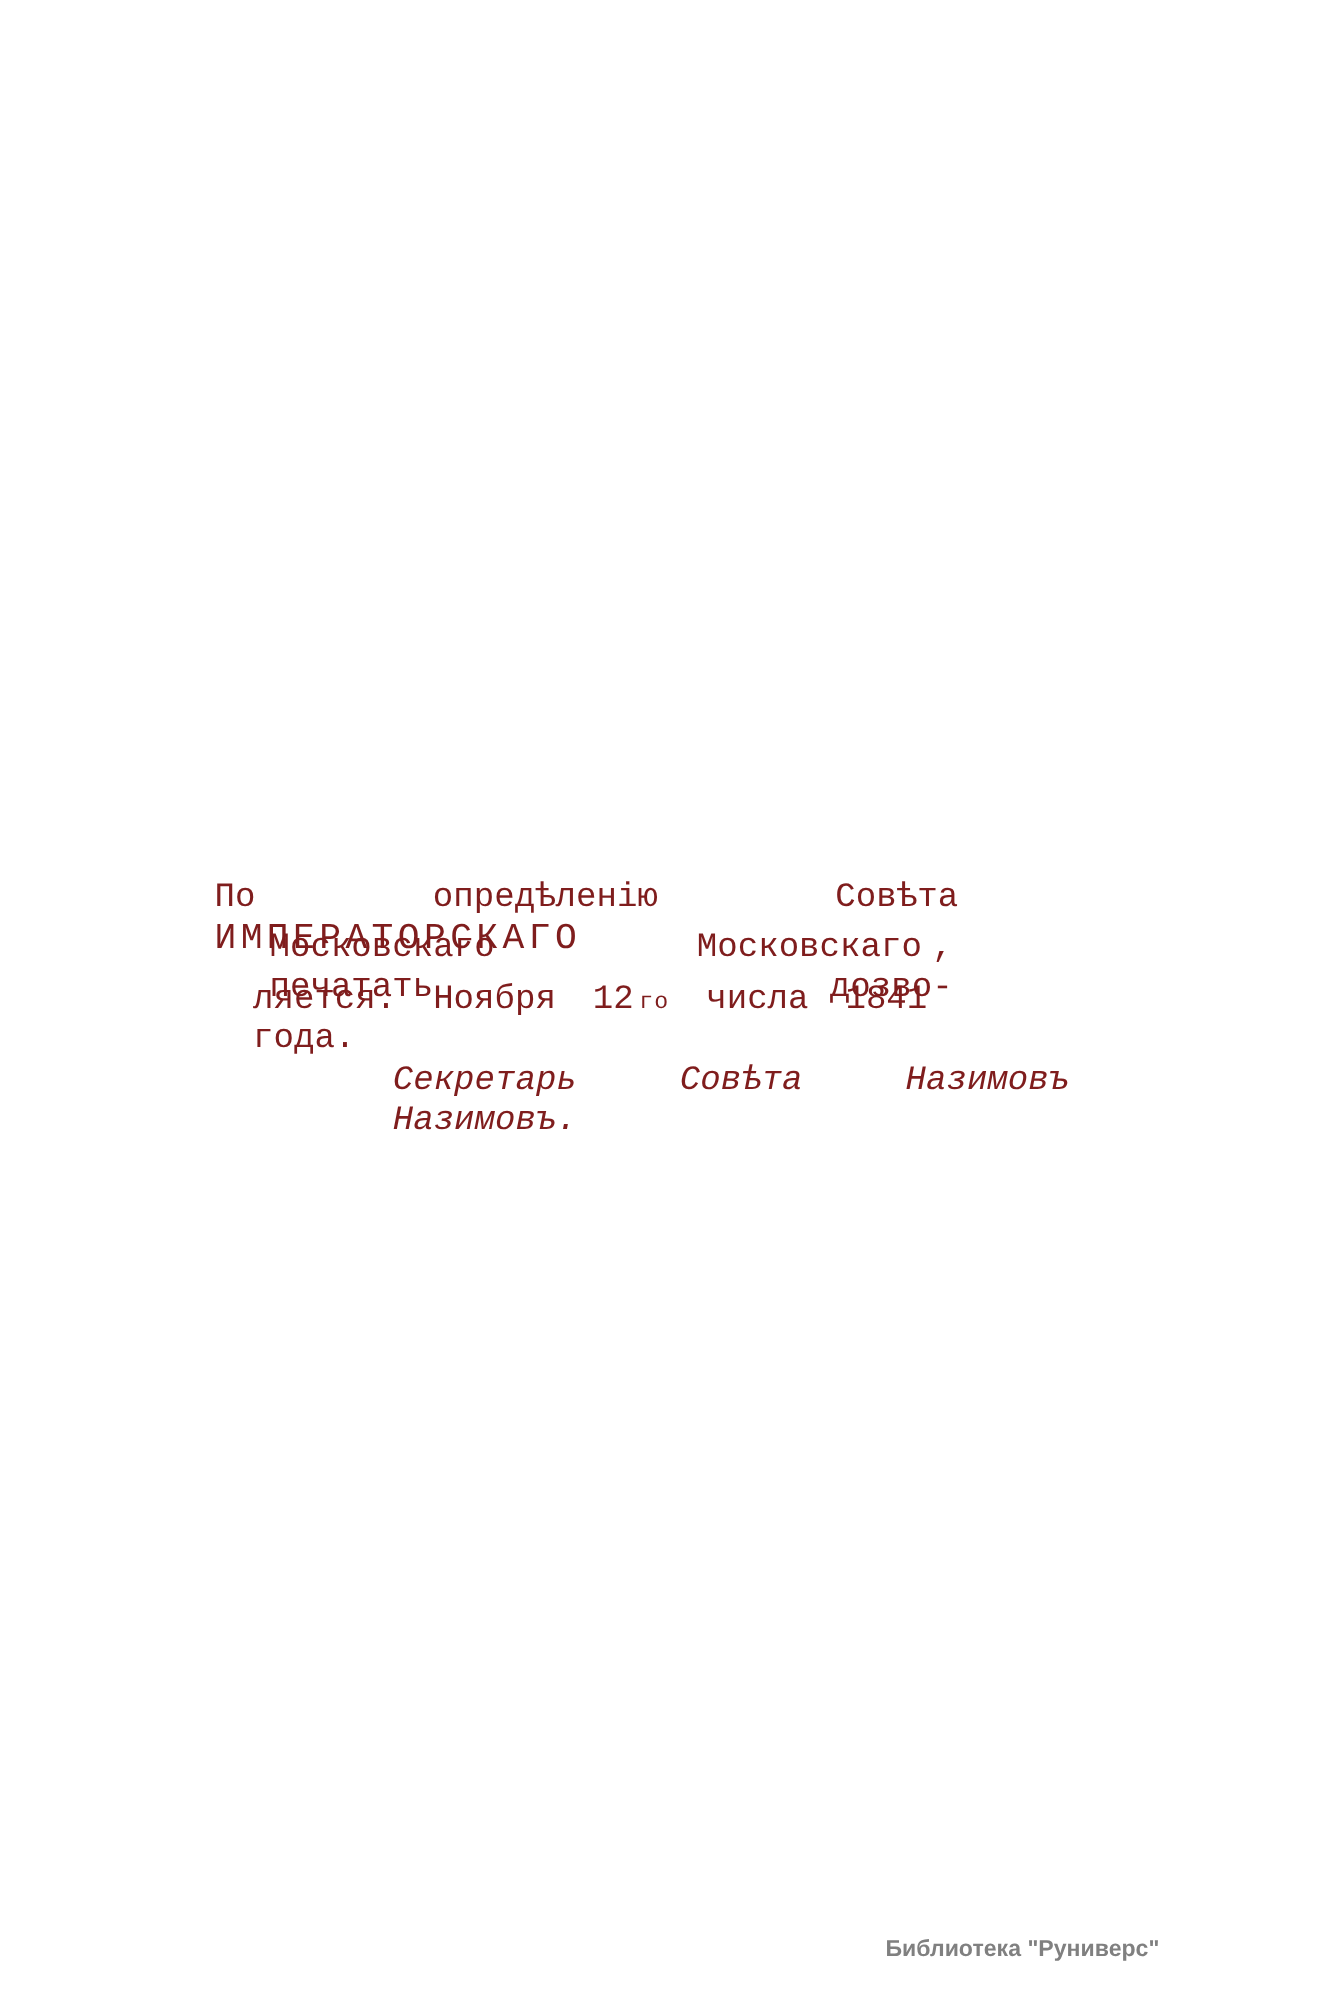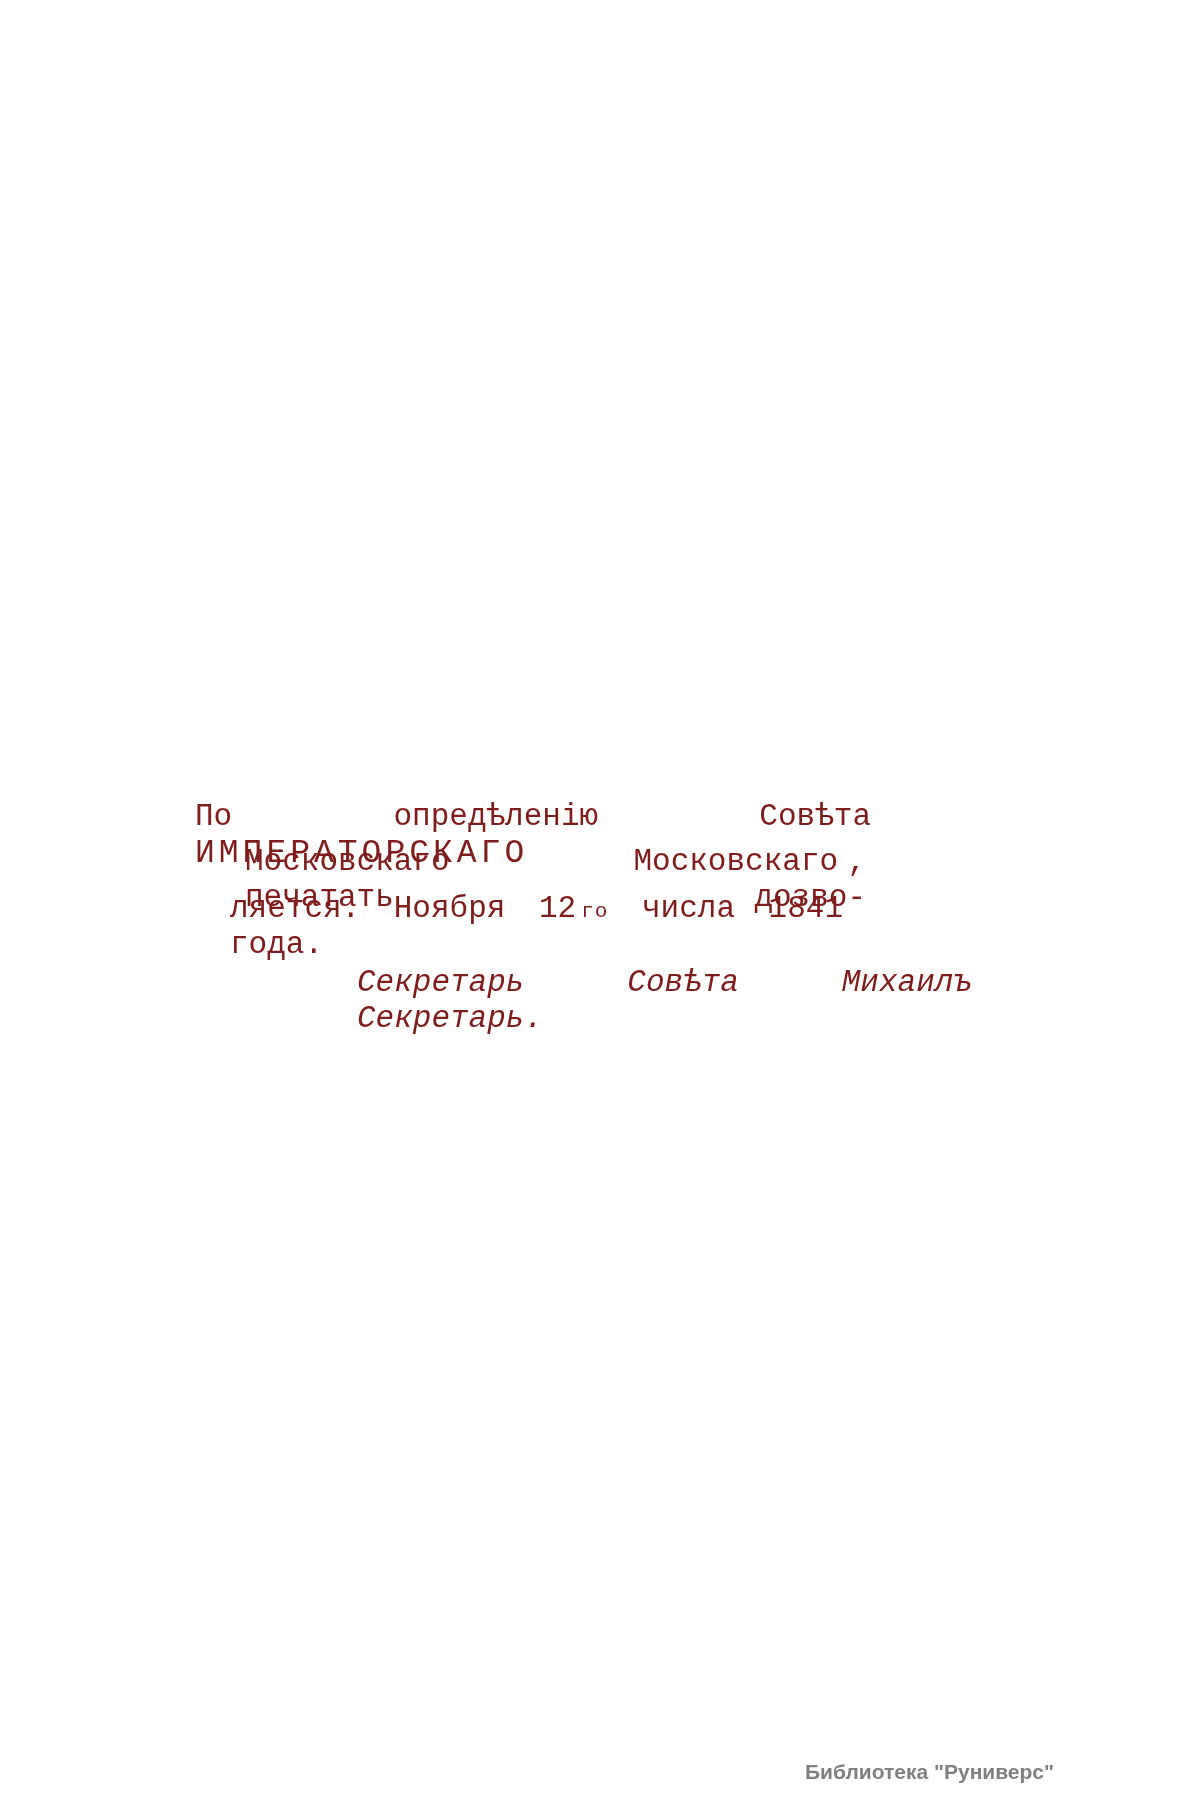--- a/index.html
+++ b/index.html
@@ -66,19 +66,19 @@
       <span>По опредѣленію Совѣта</span>
       <span class="emphasis-caps">ИМПЕРАТОРСКАГО</span>
     </div>
 
     <div class="imprimatur-line line-2">Московскаго Московскаго , печатать дозво-</div>
 
     <div class="imprimatur-line line-3">
       <span>ляется. Ноября 12</span><span class="ordinal-small">го</span><span> числа 1841 года.</span>
     </div>
 
-    <div class="imprimatur-line line-4">Секретарь Совѣта Михаилъ Секретарь.</div>
+    <div class="imprimatur-line line-4">Секретарь Совѣта Назимовъ Назимовъ.</div>
 
   </div>
 
   <div class="watermark" style="color: rgb(128, 128, 128);">Библиотека "Руниверс"</div>
 
 </div>
 
 </body></html>

